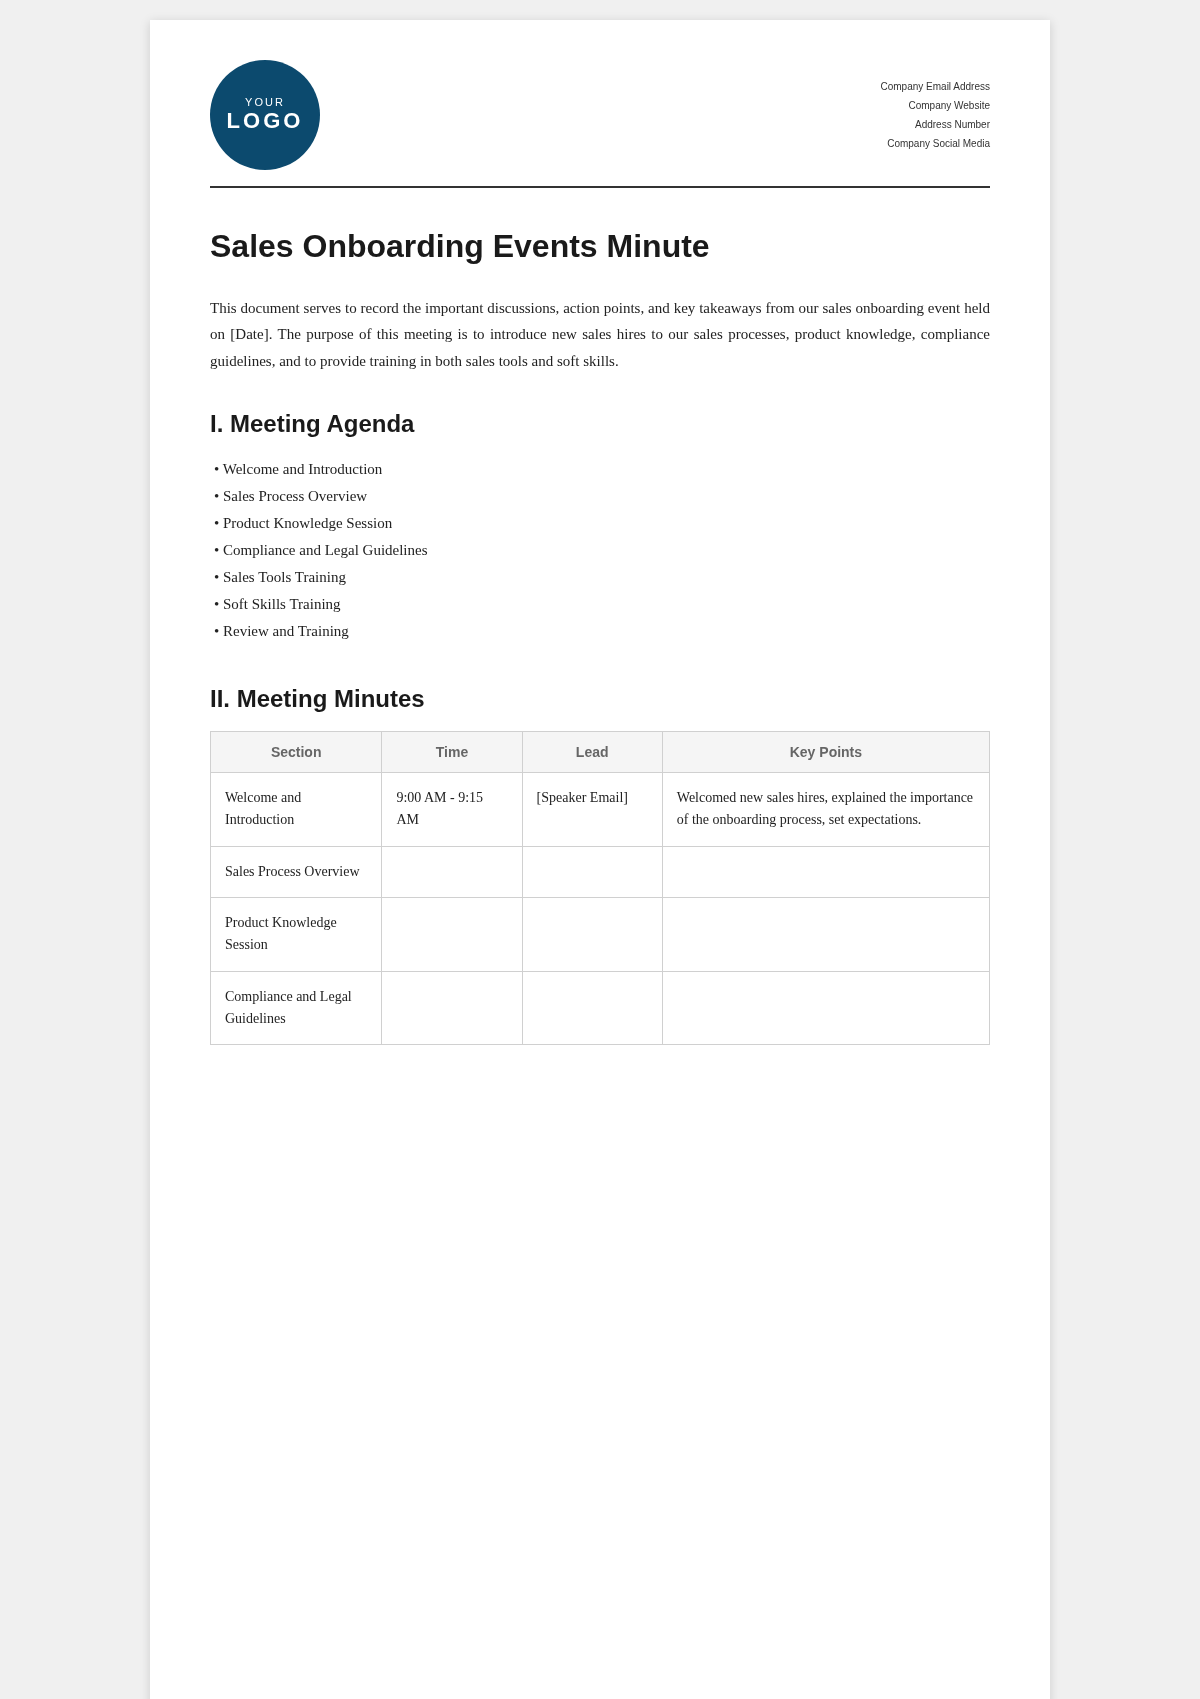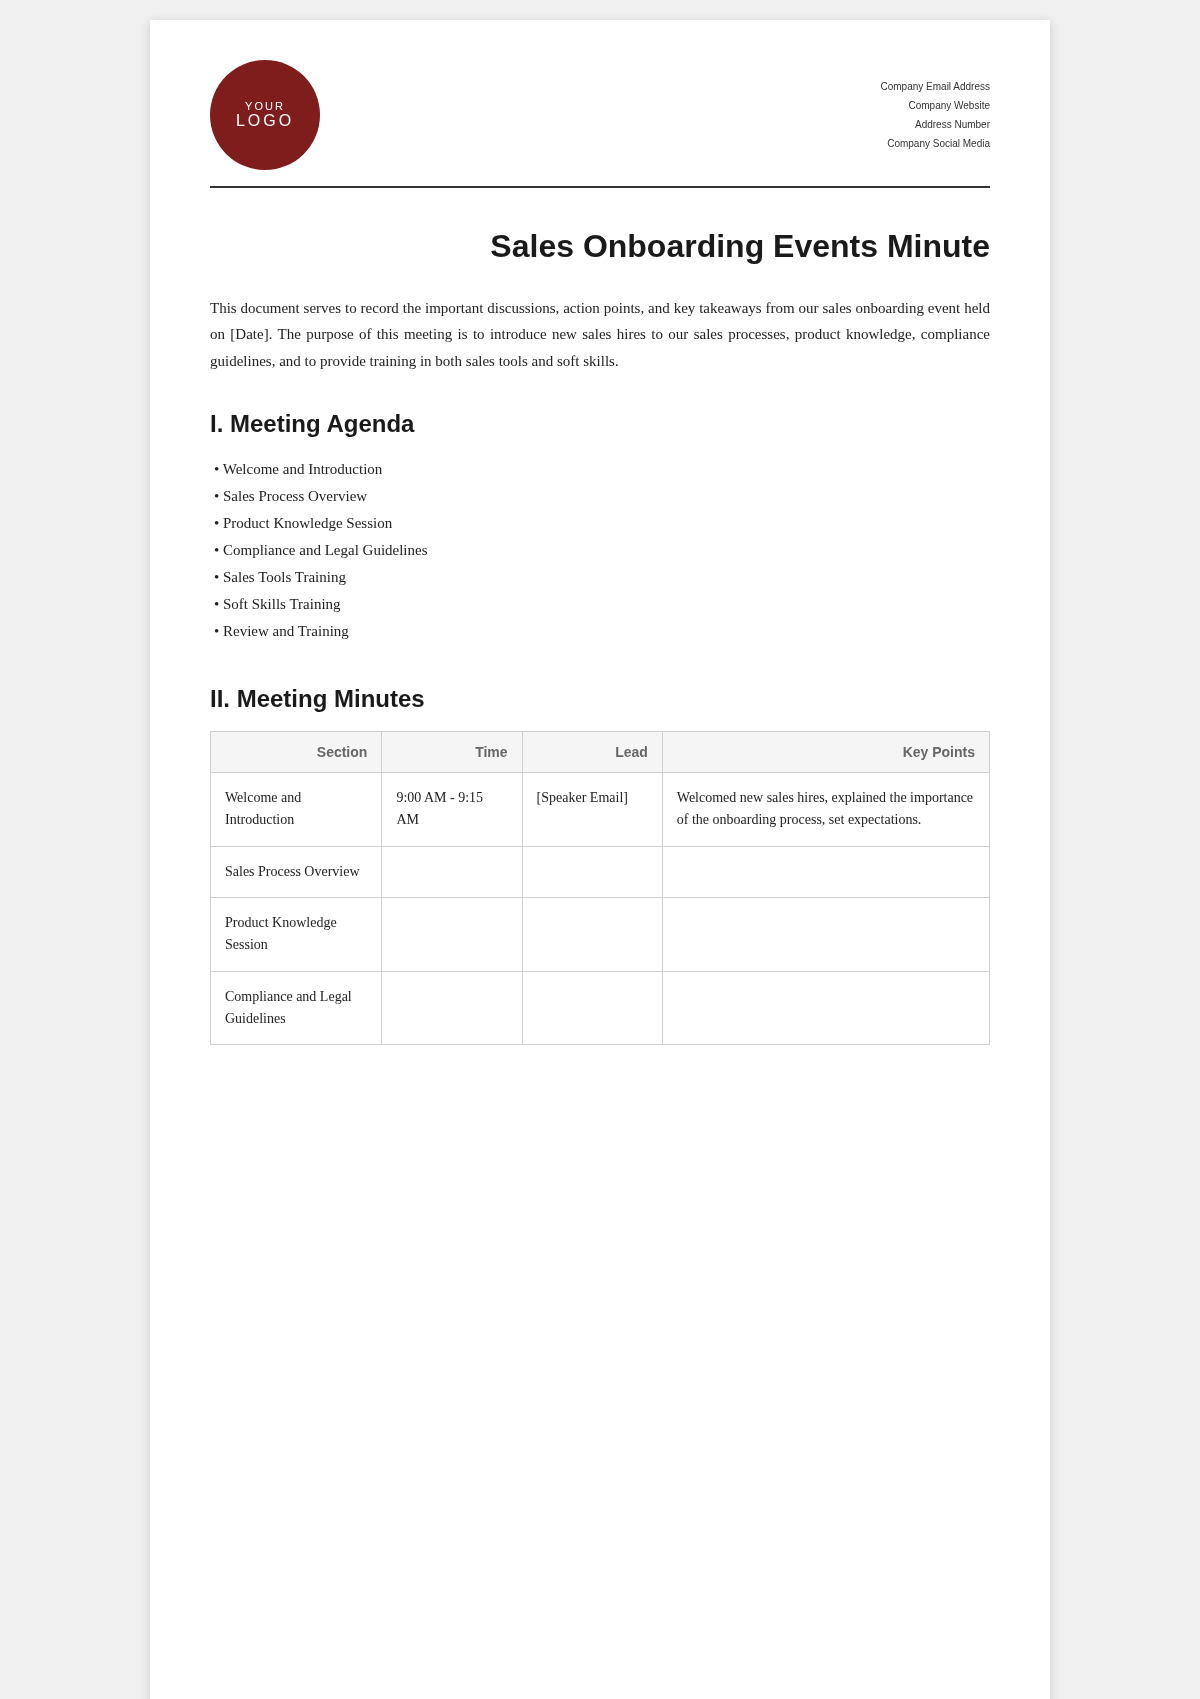--- a/index.html
+++ b/index.html
@@ -28,21 +28,21 @@
     .header {
       display: flex;
       align-items: center;
       justify-content: space-between;
       margin-bottom: 16px;
     }
 
     .logo-circle {
       width: 110px;
       height: 110px;
-      background: #7f1d1d;
+      background: #0c4a6e;
       border-radius: 50%;
       display: flex;
       flex-direction: column;
       align-items: center;
       justify-content: center;
       color: #ffffff;
       font-family: Arial, sans-serif;
       font-size: 13px;
       font-weight: bold;
       letter-spacing: 1px;
@@ -50,42 +50,42 @@
       flex-shrink: 0;
     }
 
     .logo-circle .logo-your {
       font-size: 11px;
       font-weight: normal;
       letter-spacing: 2px;
     }
 
     .logo-circle .logo-logo {
-      font-size: 16px;
-      font-weight: normal;
+      font-size: 22px;
+      font-weight: bold;
       letter-spacing: 3px;
     }
 
     .contact-info {
       text-align: right;
       font-family: Arial, sans-serif;
       font-size: 10px;
       color: #333;
       line-height: 1.9;
     }
 
     .divider {
       border: none;
       border-top: 2px solid #333;
       margin: 10px 0 40px 0;
     }
 
     
     .main-title {
-      text-align: right;
+      text-align: left;
       font-size: 32px;
       font-weight: bold;
       color: #1a1a1a;
       margin-bottom: 30px;
       font-family: Arial, sans-serif;
     }
 
     
     .intro-text {
       font-size: 15px;
@@ -129,21 +129,21 @@
       margin-top: 10px;
     }
 
     .minutes-table th {
       background: #f5f5f5;
       color: #666;
       font-family: Arial, sans-serif;
       font-size: 14px;
       font-weight: 600;
       padding: 12px 14px;
-      text-align: right;
+      text-align: center;
       border: 1px solid #d0d0d0;
     }
 
     .minutes-table td {
       padding: 14px 14px;
       font-size: 14px;
       color: #222;
       border: 1px solid #d0d0d0;
       vertical-align: top;
       line-height: 1.6;

